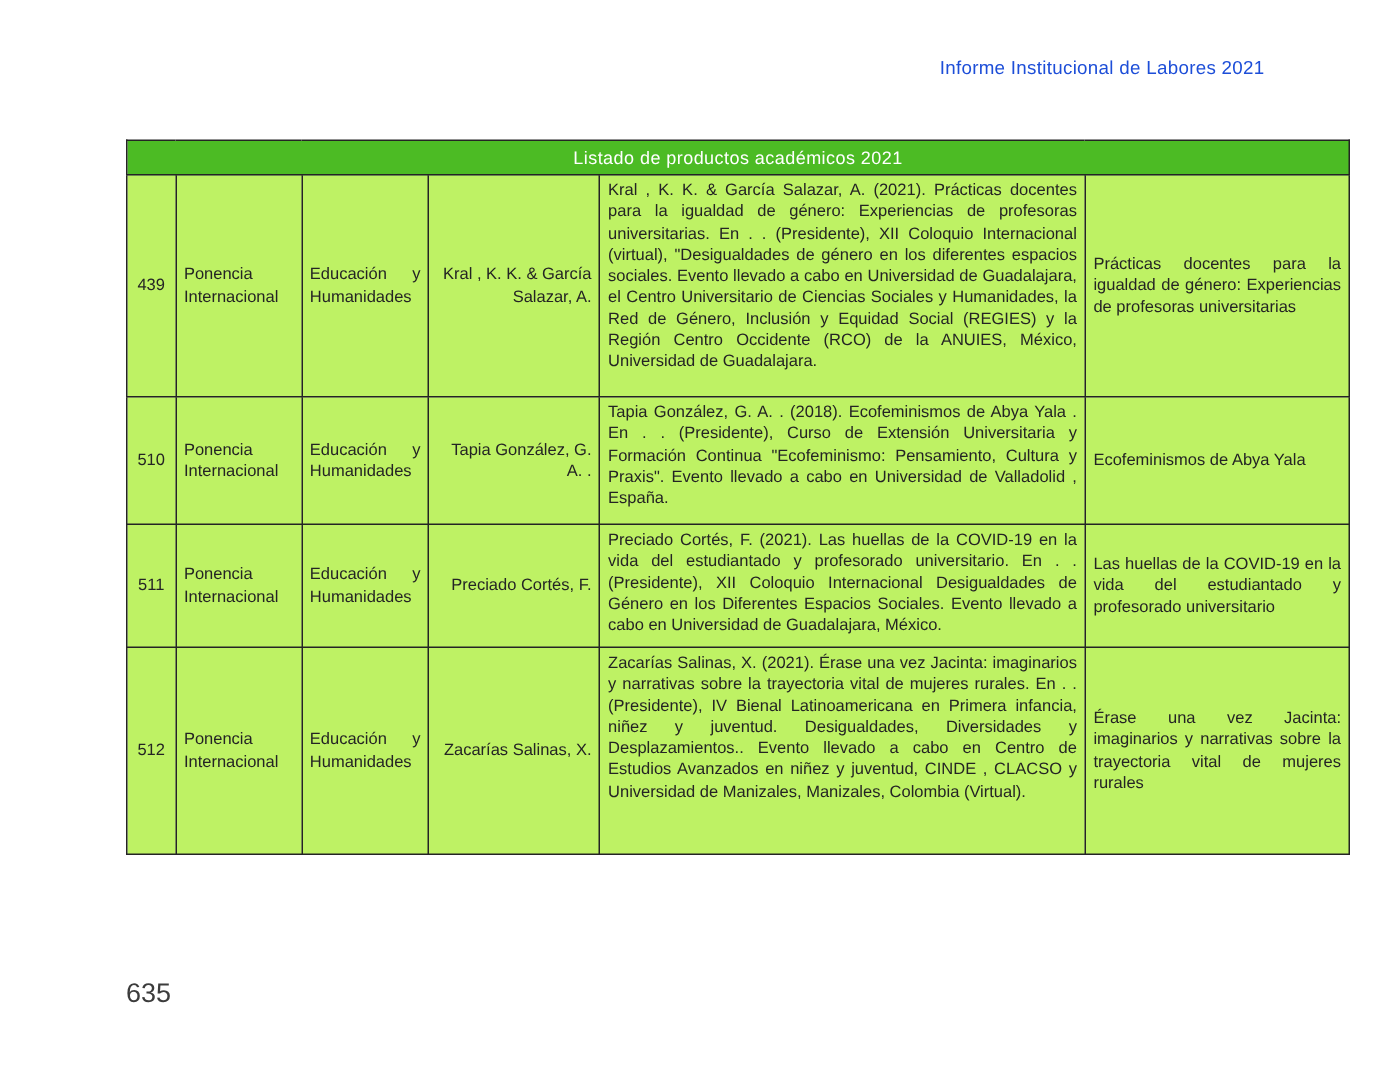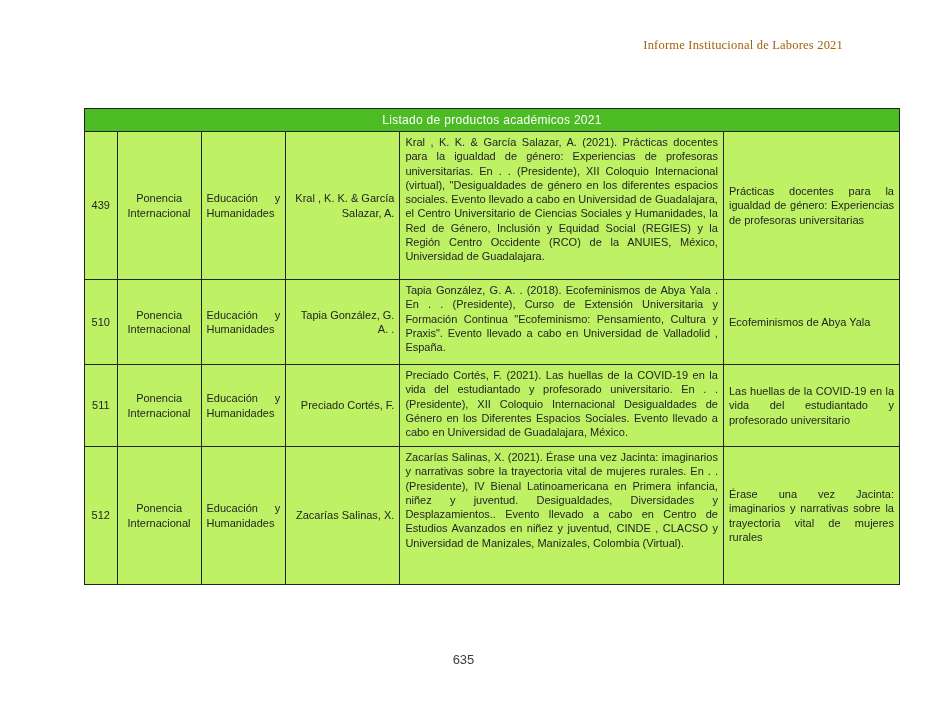--- a/index.html
+++ b/index.html
@@ -10,27 +10,26 @@
     font-family: "Liberation Sans", sans-serif;
     color: #2b2b2b;
   }
   .doc-header {
     position: absolute;
     top: 38px;
     left: 84px;
     width: 759px;
     text-align: right;
     font-size: 12.5px;
-    color: #a16207;
+    color: #1d4ed8;
     letter-spacing: 0.2px;
-    font-family: Liberation Serif, serif;
   }
   .table-wrap {
     position: absolute;
-    top: 108px;
+    top: 93px;
     left: 84px;
     width: 816px;
   }
   table {
     width: 100%;
     border-collapse: collapse;
     table-layout: fixed;
   }
   th, td {
     border: 1.6px solid #242424;
@@ -61,32 +60,32 @@
     vertical-align: middle;
     padding: 4px 5px;
     background: #bef264;
     color: #242424;
   }
   tr.r0 { height: 148px; }
   tr.r1 { height: 85px; }
   tr.r2 { height: 82px; }
   tr.r3 { height: 138px; }
   td.c-no     { text-align: center; }
-  td.c-tipo   { text-align: center; }
+  td.c-tipo   { text-align: left; }
   td.c-area   { text-align: justify; }
   td.c-aut    { text-align: right; }
   td.c-ficha  { text-align: justify; vertical-align: top; padding: 3px 5px; }
   td.c-titulo { text-align: justify; }
   .page-footer {
     position: absolute;
     top: 652px;
     left: 84px;
     width: 759px;
-    text-align: center;
-    font-size: 13px;
+    text-align: left;
+    font-size: 18px;
     color: #3c3c3c;
   }
 </style>
 </head>
 <body>
 
 <div class="doc-header">Informe Institucional de Labores 2021</div>
 
 <div class="table-wrap">
   <table>

